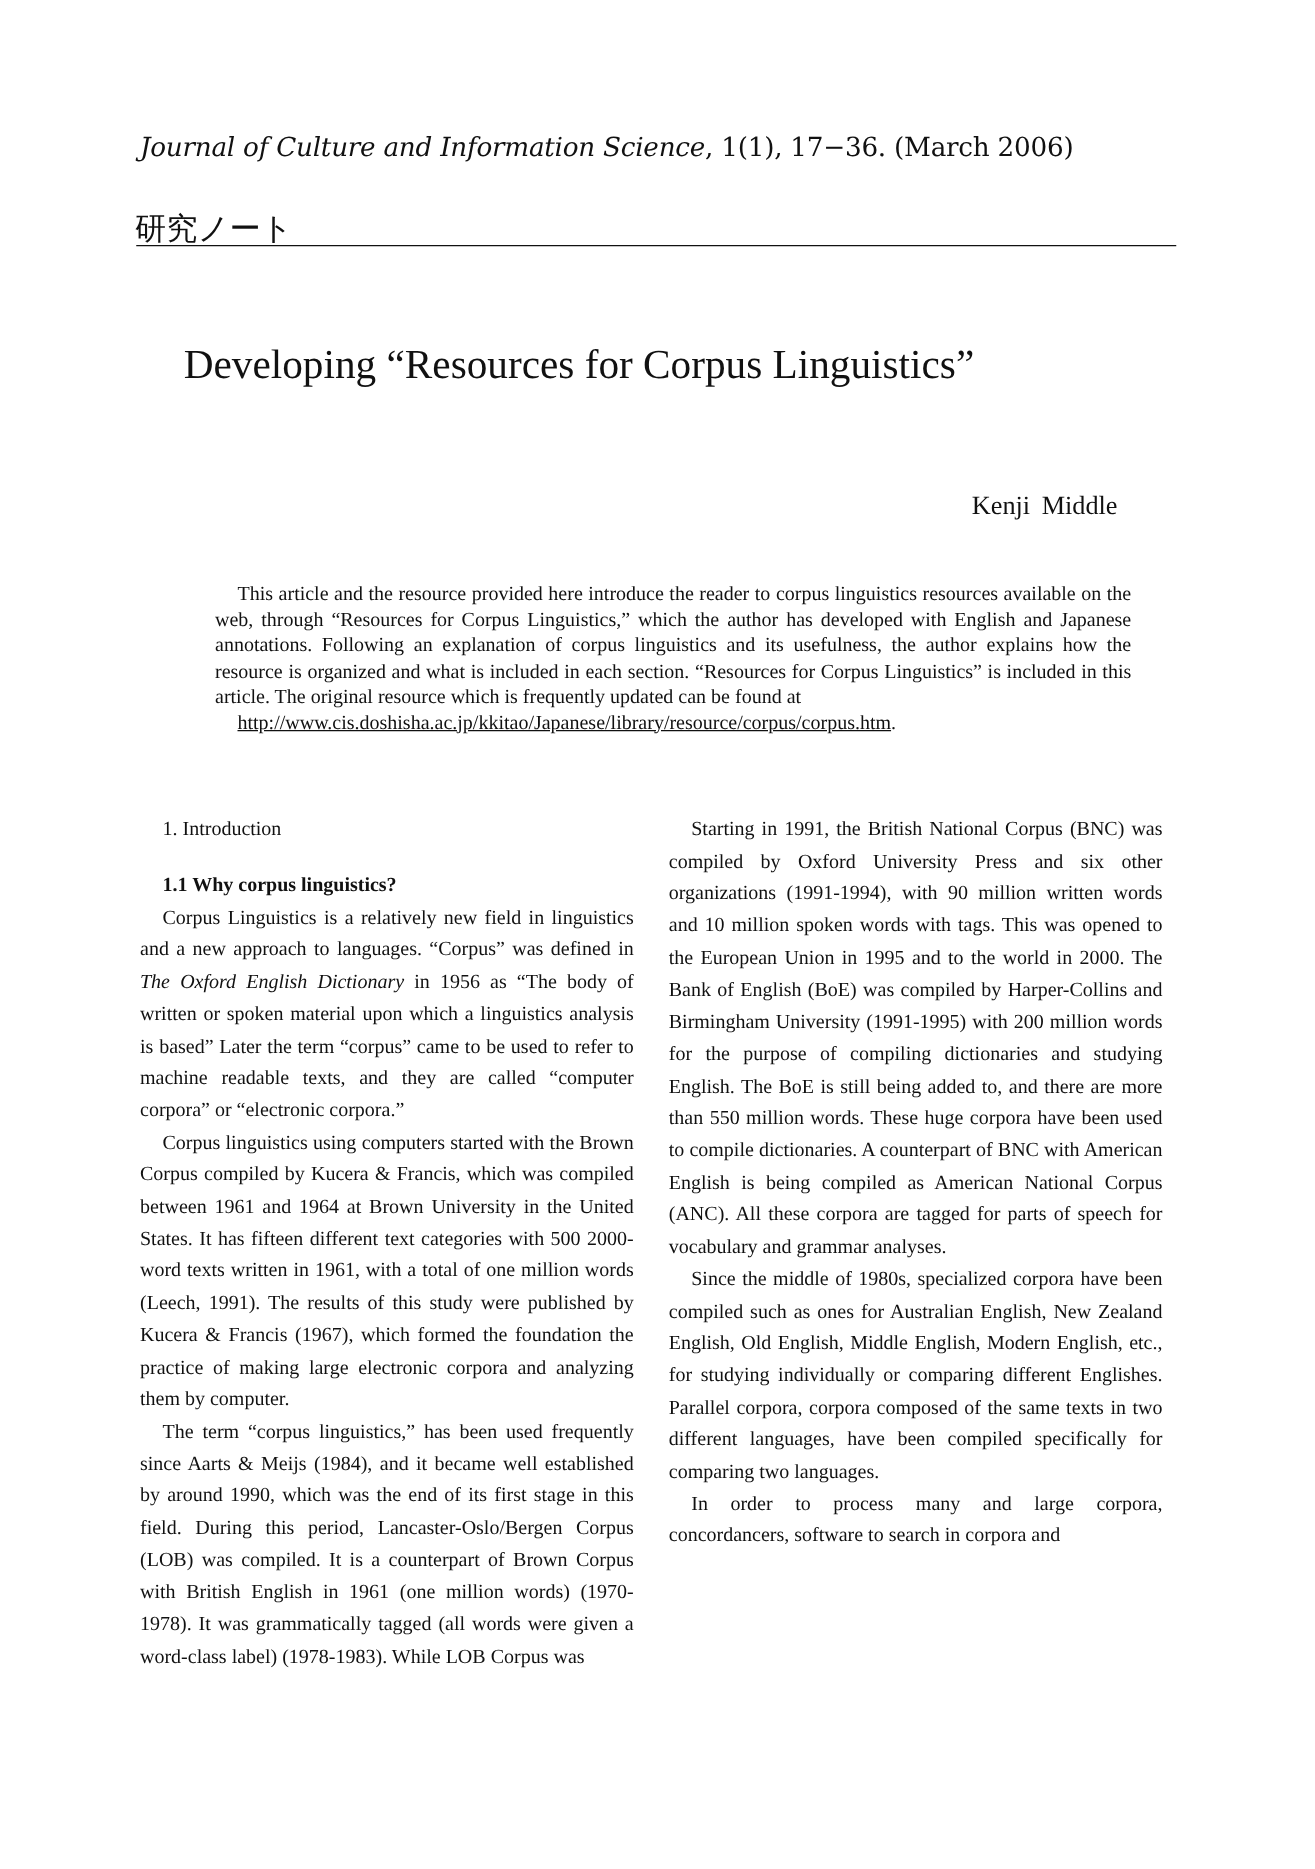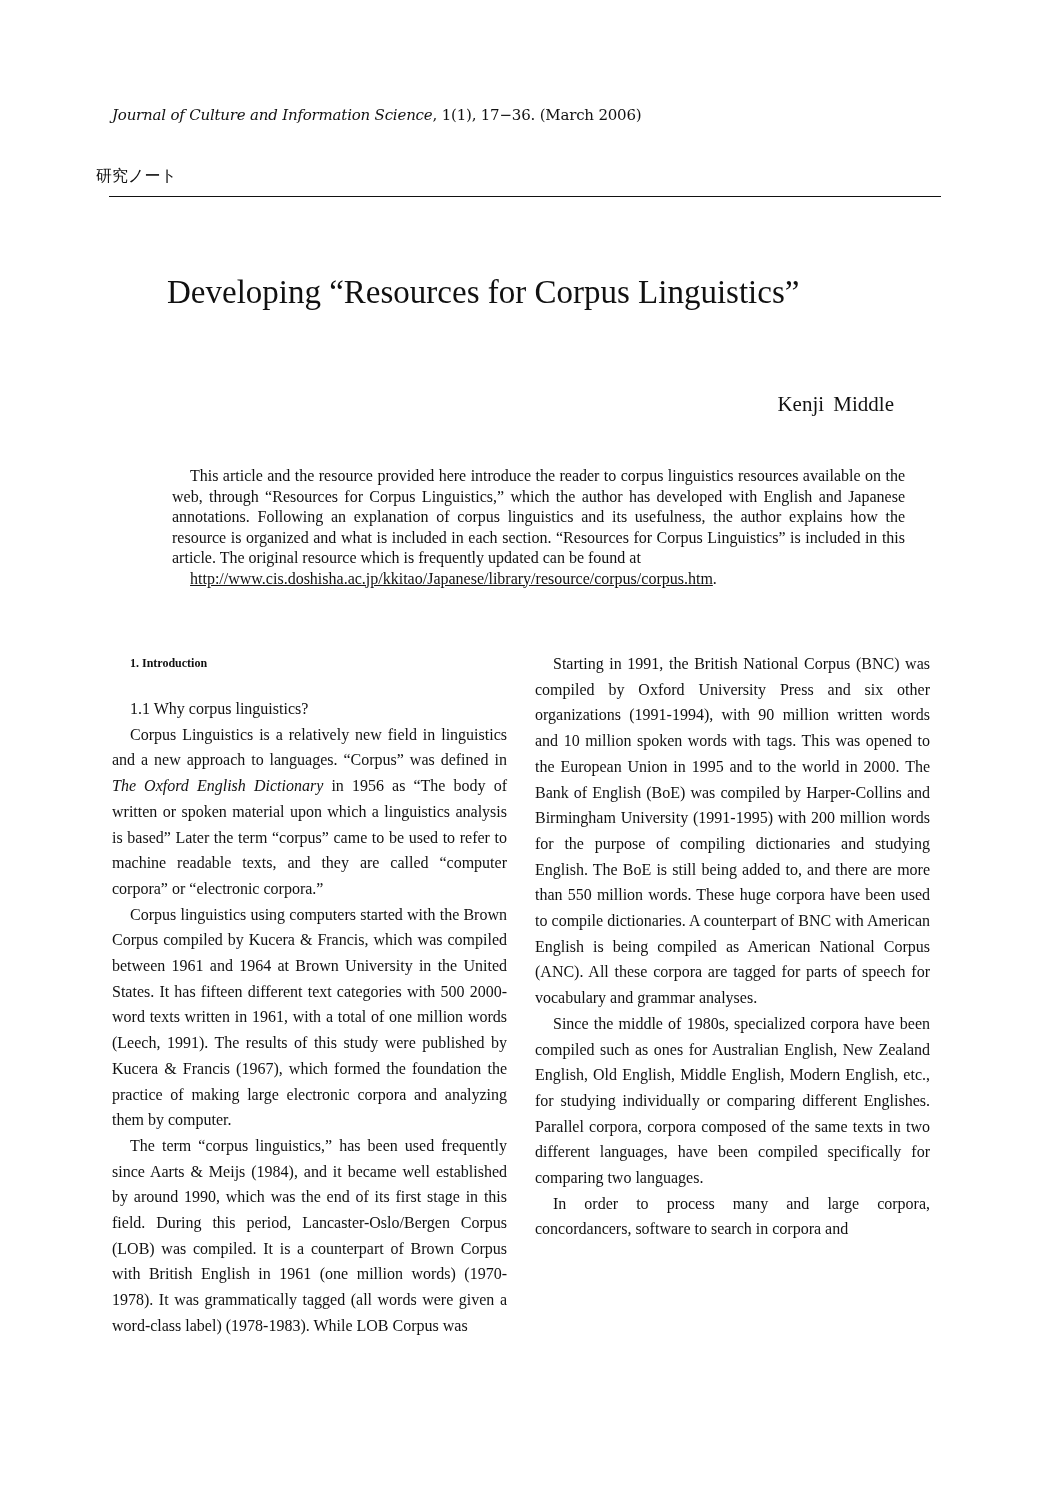--- a/index.html
+++ b/index.html
@@ -1,31 +1,31 @@
 <!DOCTYPE html>
 <html><head>
 <meta charset="utf-8">
 <style>
   html, body { margin: 0; padding: 0; background: #ffffff; }
   body { width: 1052px; height: 1495px; position: relative; overflow: hidden; color: #111; font-family: "Liberation Serif", serif; }
-  .journal-line { position: absolute; left: 112px; top: 106px; font-size: 15px; font-family: "DejaVu Serif", serif; letter-spacing: -0.2px; white-space: nowrap; }
+  .journal-line { position: absolute; left: 112px; top: 106px; font-size: 21px; font-family: "DejaVu Serif", serif; letter-spacing: -0.2px; white-space: nowrap; }
   .journal-line i { font-style: italic; }
-  .section-label { position: absolute; left: 96px; top: 166px; font-size: 16px; font-family: "DejaVu Sans", sans-serif; }
+  .section-label { position: absolute; left: 108px; top: 166px; font-size: 25px; font-family: "DejaVu Sans", sans-serif; }
   .rule { position: absolute; left: 109px; top: 196px; width: 832px; height: 0; border-top: 1.5px solid #111; }
-  .title { position: absolute; left: 147px; top: 274px; font-size: 33px; white-space: nowrap; margin-left: 20px; }
+  .title { position: absolute; left: 147px; top: 274px; font-size: 33px; white-space: nowrap; }
   .author { position: absolute; right: 158px; top: 392px; font-size: 21px; word-spacing: 4px; }
   .abstract { position: absolute; left: 172px; top: 466px; width: 733px; font-size: 16px; line-height: 20.5px; text-align: justify; }
   .abstract p { margin: 0; text-indent: 18px; }
   .abstract .url-line { margin: 0; padding-left: 18px; }
   .abstract a { color: #111; text-decoration: underline; }
   .col { position: absolute; top: 651px; width: 395px; font-size: 16px; line-height: 25.7px; text-align: justify; }
   .col-left { left: 112px; }
   .col-right { left: 535px; }
-  .col h2 { font-size: 12px; font-weight: bold; margin: 0 0 20px 0; padding-left: 18px; line-height: 25px; }
-  .col h3 { font-size: 16px; font-weight: normal; margin: 0; padding-left: 18px; line-height: 25.7px; }
+  .col h2 { font-size: 16px; font-weight: normal; margin: 0 0 20px 0; padding-left: 18px; line-height: 25px; }
+  .col h3 { font-size: 16px; font-weight: bold; margin: 0; padding-left: 18px; line-height: 25.7px; }
   .col p { margin: 0; text-indent: 18px; }
   .col p.cont { text-indent: 0; }
 </style>
 </head>
 <body>
 
 <div class="journal-line"><i>Journal of Culture and Information Science</i><span>, 1(1), 17−36. (March 2006)</span></div>
 
 <div class="section-label">研究ノート</div>
 <div class="rule"></div>

